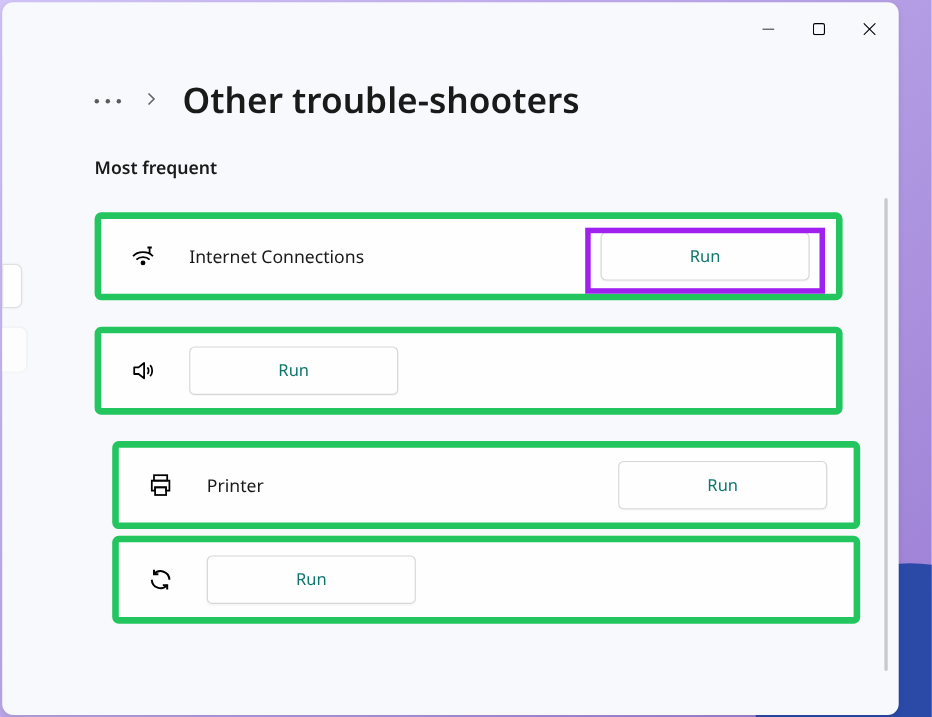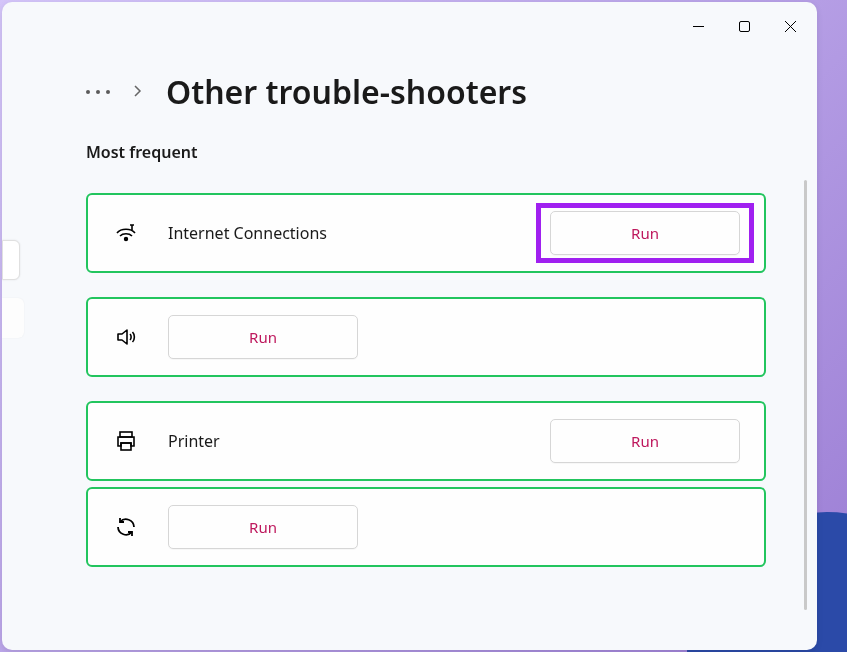--- a/index.html
+++ b/index.html
@@ -59,49 +59,49 @@
     .section-label {
       font-size: 16px;
       font-weight: 600;
       color: #1a1a1a;
       margin-bottom: 30px;
     }
     .card {
       width: 680px;
       height: 80px;
       background: #fefefe;
-      border: 2px solid #22c55e;
+      border: 6px solid #22c55e;
       border-radius: 6px;
       display: flex;
       align-items: center;
       padding: 0 24px;
       margin-bottom: 24px;
       position: relative;
     }
-    .card.tight { margin-bottom: 6px; }
+    .card.tight { margin-bottom: 6px; margin-left: 16px; }
     .card-icon {
       width: 28px;
       display: flex; align-items: center; justify-content: center;
       color: #000;
       margin-right: 28px;
     }
     .card-label {
       font-size: 16px;
       color: #1a1a1a;
       flex: 1;
     }
     .run-btn {
       width: 190px;
       height: 44px;
       background: #fefefe;
       border: 1px solid #d6d6d6;
       border-radius: 5px;
       display: flex; align-items: center; justify-content: center;
       font-size: 15px;
-      color: #be185d;
+      color: #0f766e;
       cursor: pointer;
       box-shadow: 0 1px 1px rgba(0,0,0,0.03);
     }
     .highlight-box {
       position: absolute;
       border: 5px solid #a020f0;
       pointer-events: none;
     }
     .side-tab {
       position: absolute;

